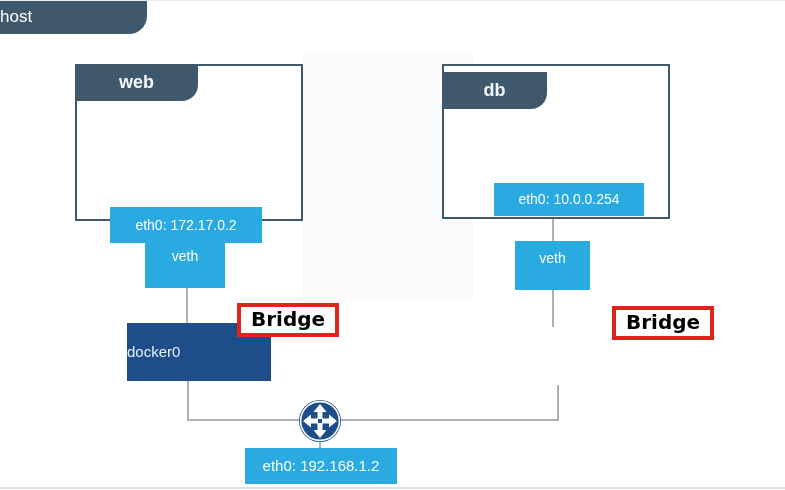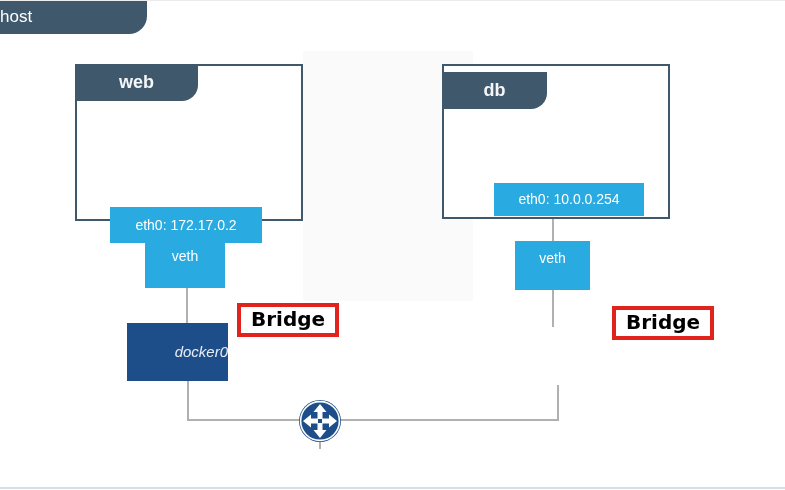--- a/index.html
+++ b/index.html
@@ -76,23 +76,22 @@
     height: 49px;
   }
   .veth-box.left  { left: 145px; top: 238px; width: 80px; }
   .veth-box.right { left: 515px; top: 240px; width: 75px; }
 
   
   .bridge-box {
     background: #1d4e89;
     color: #e9eef5;
     font-size: 15px;
-    text-align: right;
-    width: 101px;
-    font-style: italic;
+    text-align: left;
+    width: 144px;
   }
   .bridge-box.docker0   { left: 127px; top: 322px; height: 58px; line-height: 58px; }
   .bridge-box.my-bridge { left: 497px; top: 325px; height: 60px; line-height: 60px; }
 
   
   .conn { background: #b0b0b0; }
 
   
   .annotation {
     border: 4px solid #e0241c;
@@ -171,16 +170,17 @@
     <svg width="44" height="44" viewBox="0 0 44 44" xmlns="http://www.w3.org/2000/svg">
       <circle cx="22" cy="22" r="21" fill="#1d4e89"></circle>
       <circle cx="22" cy="22" r="19.4" fill="none" stroke="#ffffff" stroke-width="1.6"></circle>
       <polygon fill="#ffffff" points="22,5 15.5,13 19.5,13 19.5,20 24.5,20 24.5,13 28.5,13"></polygon>
       <polygon fill="#ffffff" points="22,39 15.5,31 19.5,31 19.5,24 24.5,24 24.5,31 28.5,31"></polygon>
       <polygon fill="#ffffff" points="5,22 13,15.5 13,19.5 20,19.5 20,24.5 13,24.5 13,28.5"></polygon>
       <polygon fill="#ffffff" points="39,22 31,15.5 31,19.5 24,19.5 24,24.5 31,24.5 31,28.5"></polygon>
     </svg>
   </div>
 
+  <div class="abs nic-box">eth0: 192.168.1.2</div>
 
   <div class="abs bottom-line"></div>
 
 </div>
 
 </body></html>

